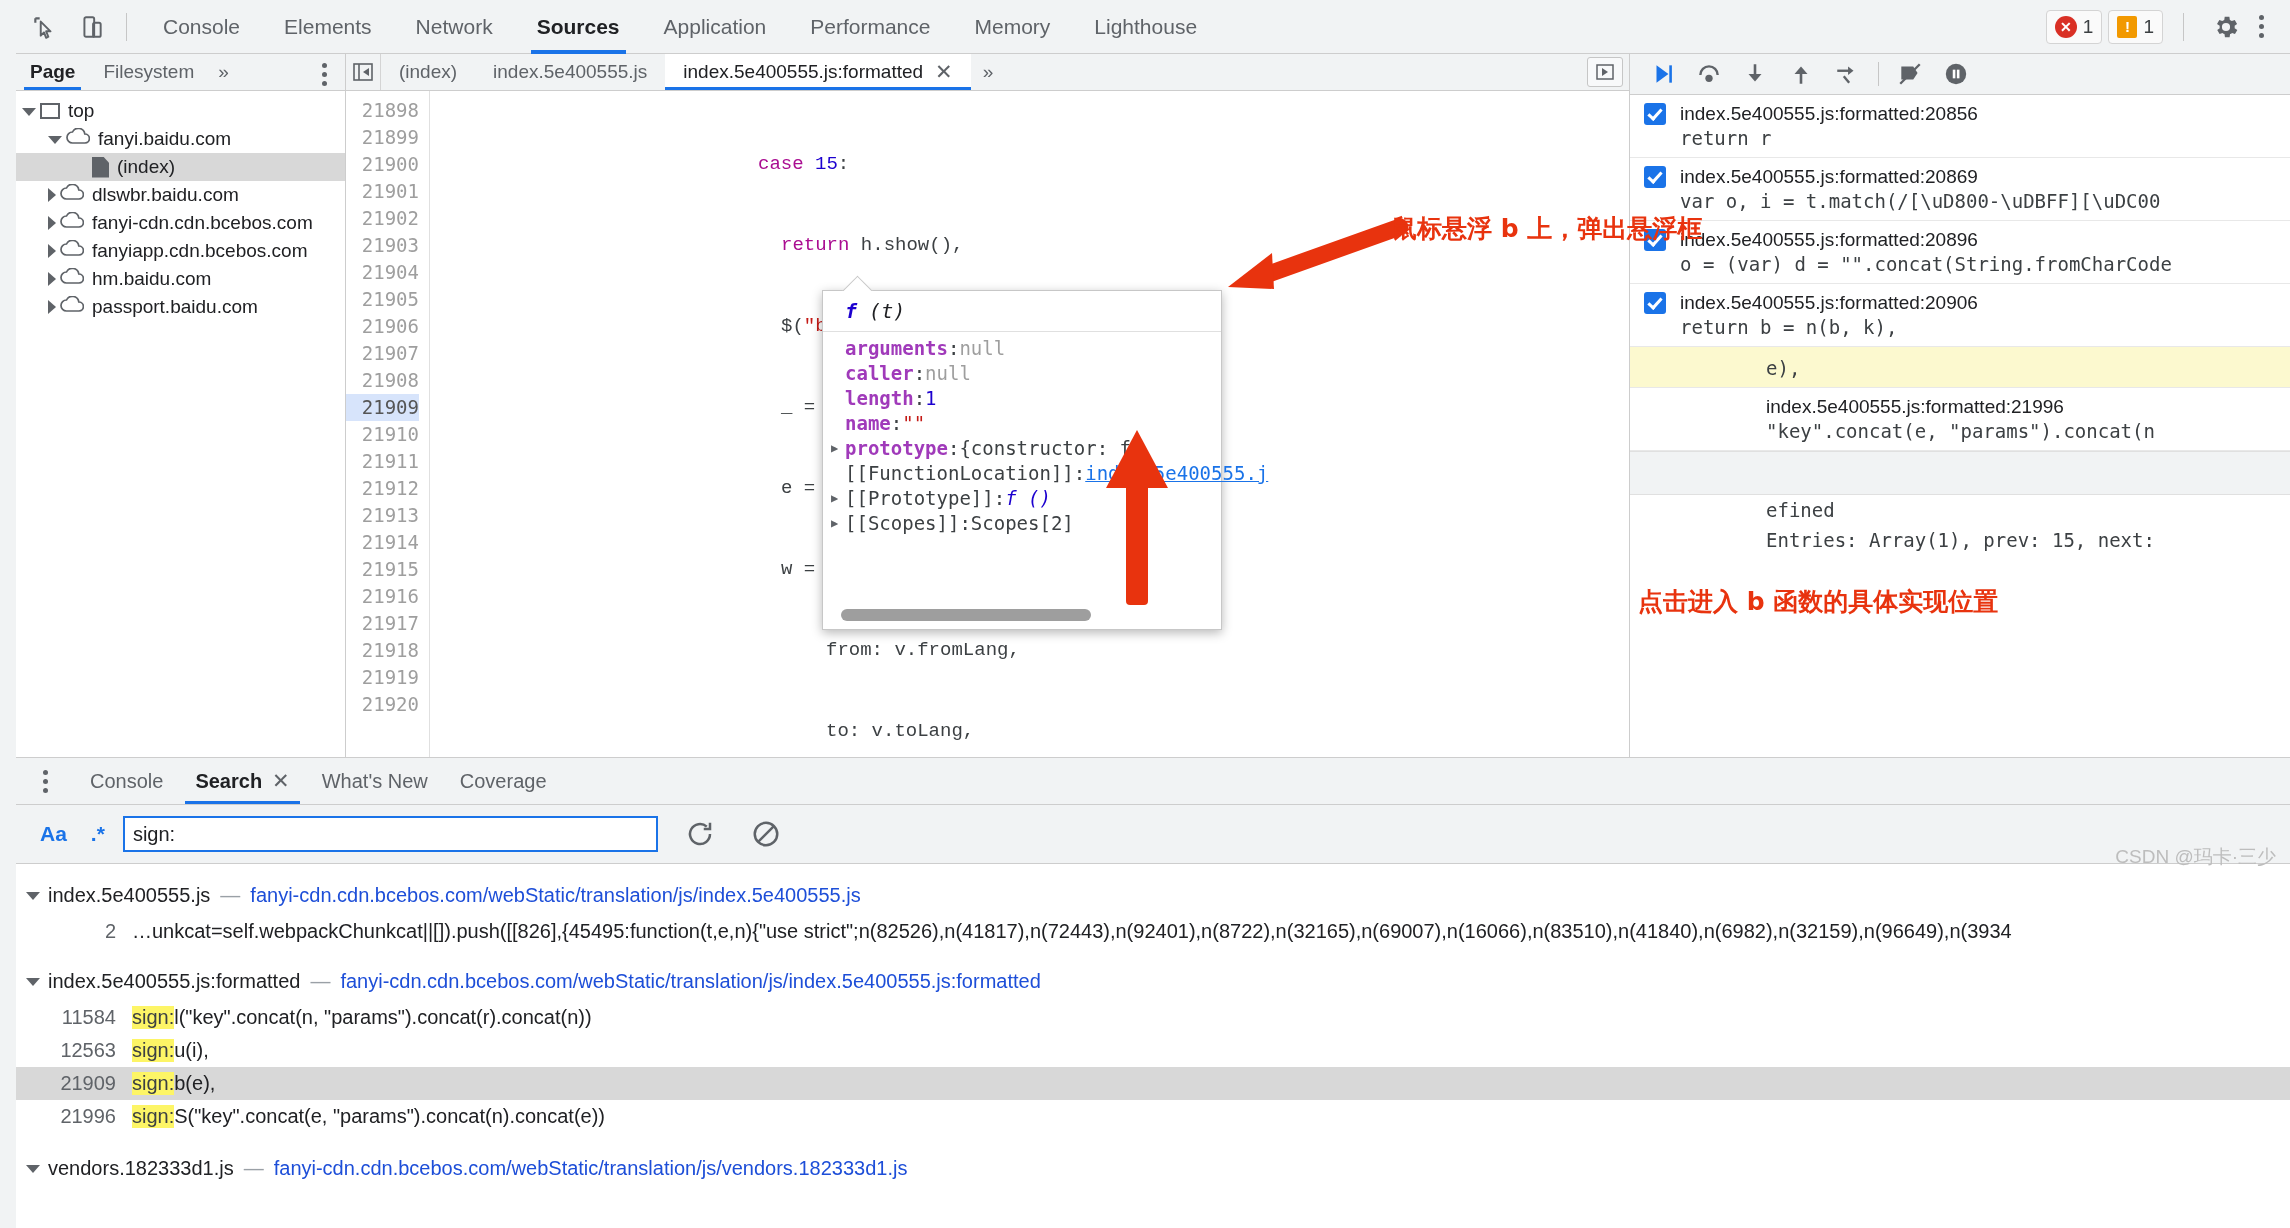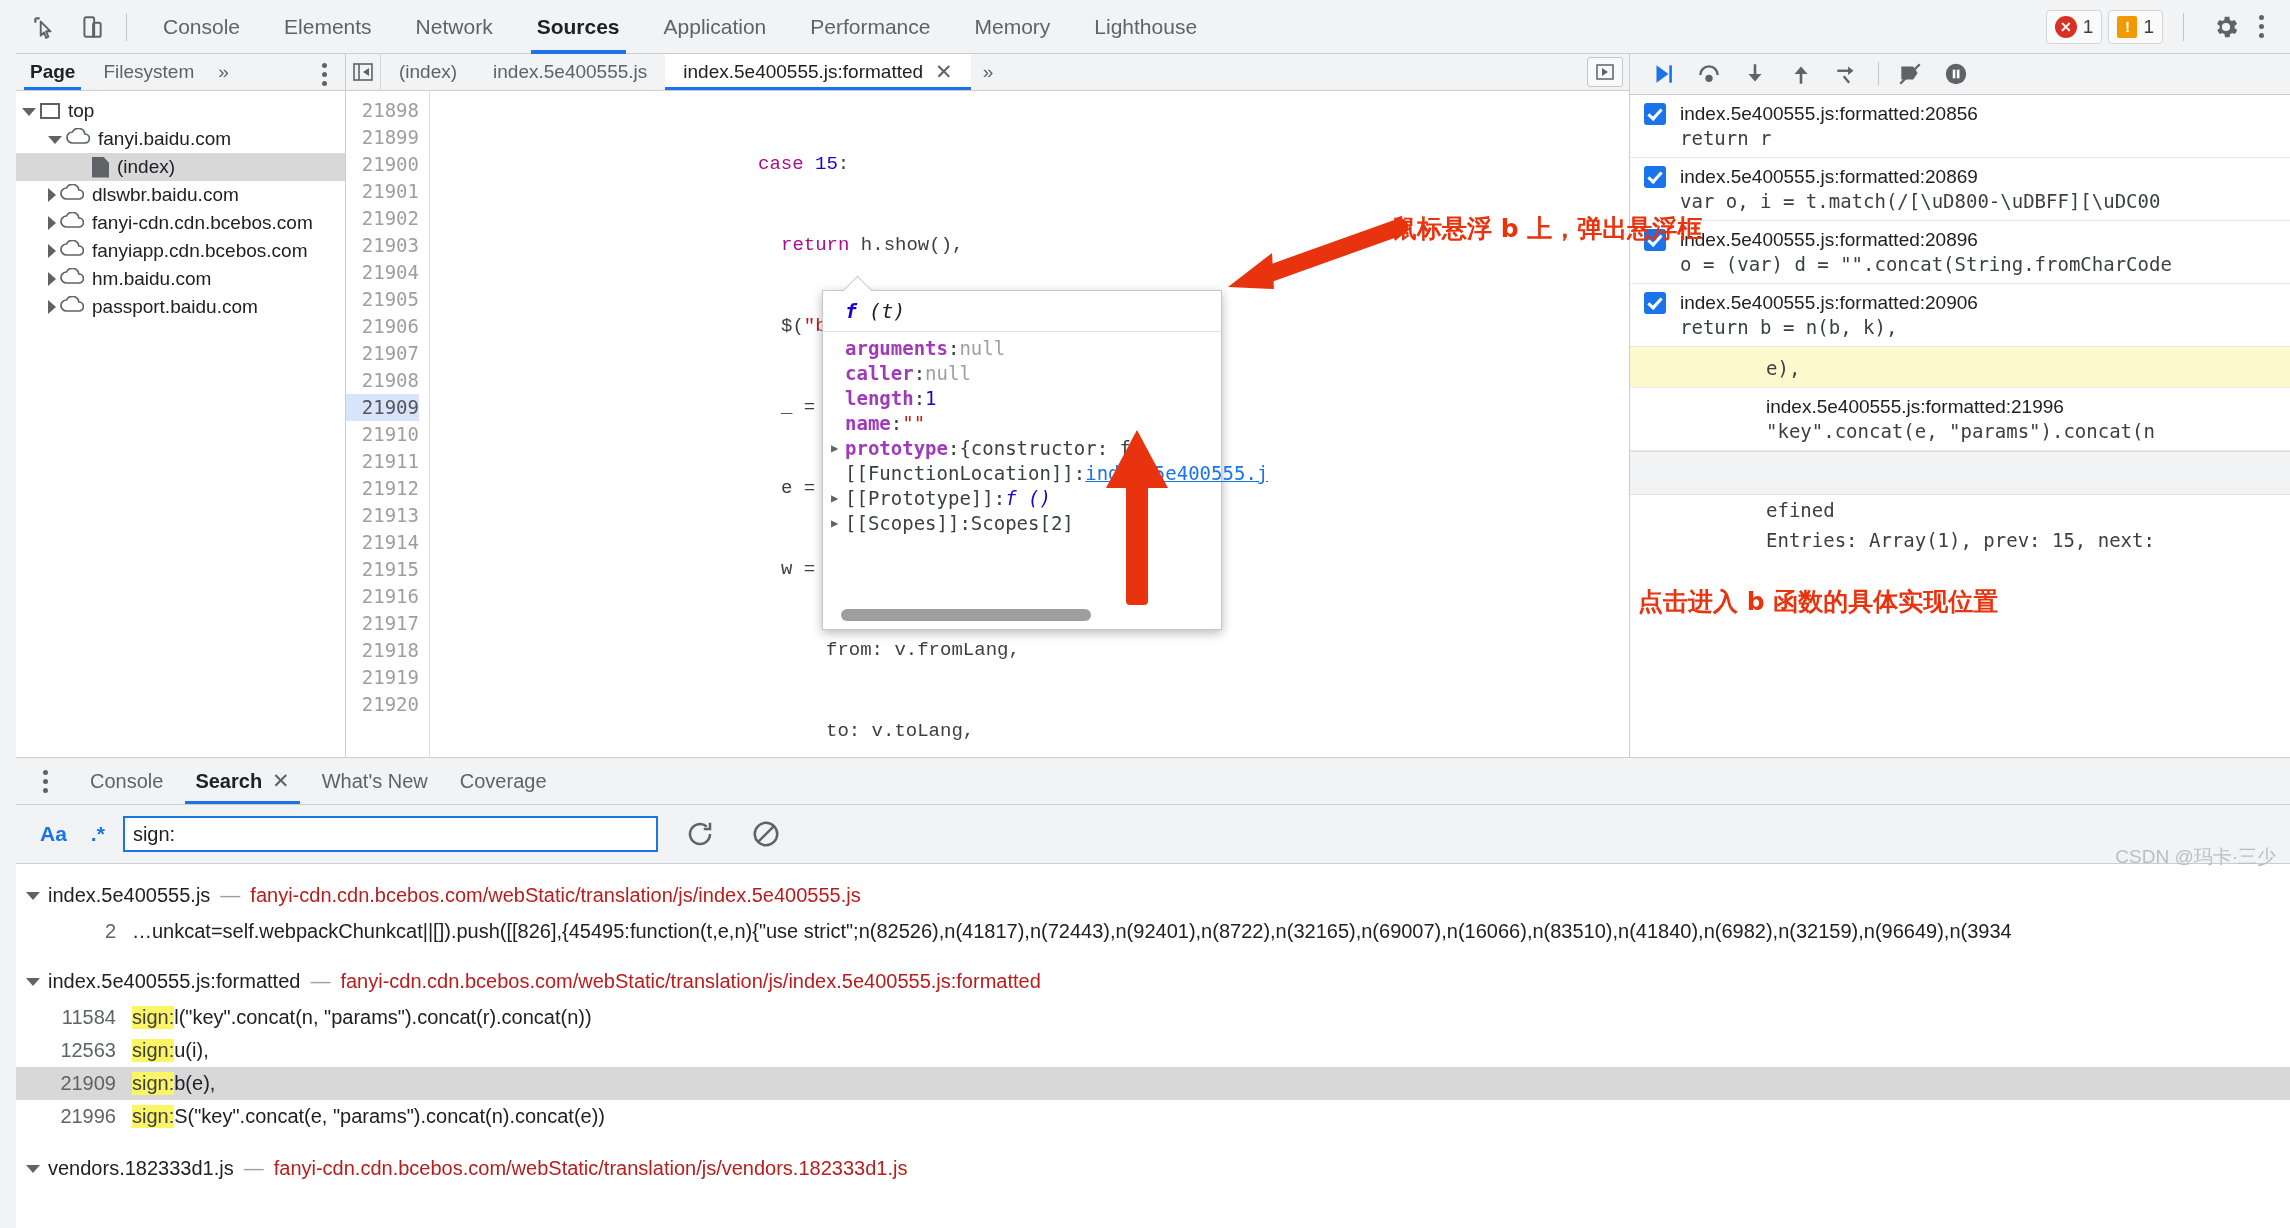--- a/index.html
+++ b/index.html
@@ -109,21 +109,21 @@
   .dtab .x{margin-left:10px;font-size:21px;font-weight:normal;color:#5f6368;}
   .searchbar{height:58px;background:#f1f3f4;border-bottom:1px solid #cdcdcd;display:flex;align-items:center;padding-left:12px;}
   .sopt{font-size:21px;font-weight:bold;color:#1a73e8;padding:0 12px;cursor:pointer;}
   .sinput{flex:0 0 auto;width:535px;height:36px;border:2px solid #1a73e8;background:#fff;font-size:20px;padding:0 8px;box-sizing:border-box;line-height:32px;color:#202124;margin-left:6px;}
   .sbtn{width:48px;height:44px;display:flex;align-items:center;justify-content:center;margin-left:18px;cursor:pointer;}
   .results{padding-top:12px;font-size:20px;}
   .rfile{display:flex;align-items:center;padding:8px 0 8px 10px;white-space:nowrap;cursor:pointer;}
   .rfile .tri{border-top:8px solid transparent;border-bottom:8px solid transparent;border-left:0;width:0;height:0;}
   .rfile-name{color:#202124;margin-left:4px;}
   .rdash{color:#9aa0a6;margin:0 10px;}
-  .rurl{color:#b91c1c;}
+  .rurl{color:#1d4ed8;}
   .rline{display:flex;align-items:center;padding:5px 0 5px 26px;white-space:nowrap;cursor:pointer;}
   .rline.sel{background:#d8d8d8;}
   .rnum{color:#5f6368;width:74px;text-align:right;margin-right:16px;flex:0 0 auto;}
   .rtxt{color:#202124;}
   .mark{background:#fdf566;}
   
   .anno{position:absolute;color:#e8330e;font-size:25px;font-weight:bold;z-index:60;white-space:nowrap;font-family:"DejaVu Sans",sans-serif;}
   .arrow{position:absolute;z-index:55;}
   .watermark{position:absolute;right:14px;bottom:6px;color:#bdbdbd;font-size:19px;z-index:70;}
 </style>

